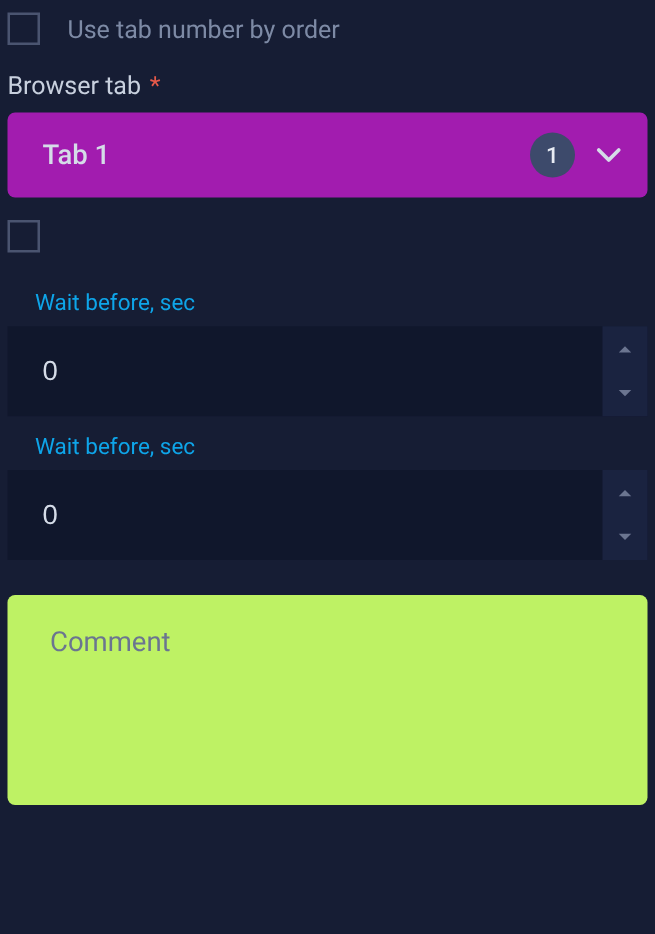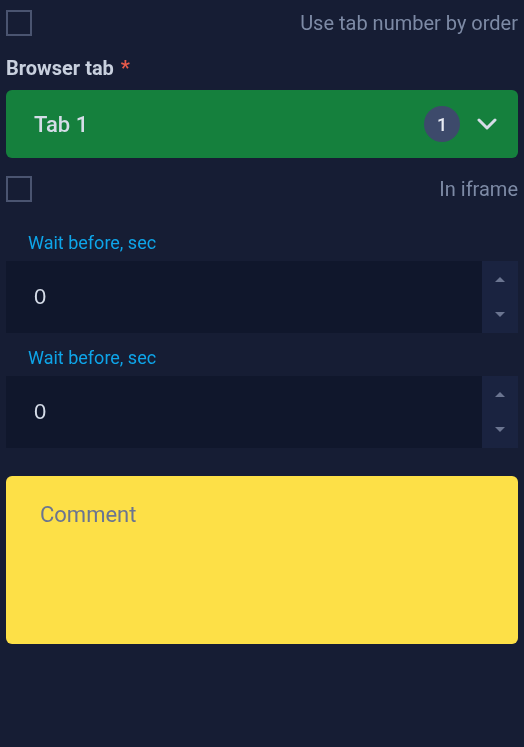--- a/index.html
+++ b/index.html
@@ -9,21 +9,20 @@
     width: 524px;
     height: 747px;
     padding: 6px;
     color: #b0b8c8;
   }
   .checkbox-row {
     display: flex;
     align-items: center;
     gap: 22px;
     padding: 4px 0 20px 0;
-    justify-content: space-between;
   }
   .checkbox-row.second {
     padding-top: 18px;
     padding-bottom: 30px;
   }
   .checkbox-box {
     width: 26px;
     height: 26px;
     border: 2px solid #4a5470;
     background: transparent;
@@ -31,27 +30,27 @@
     flex-shrink: 0;
   }
   .checkbox-label {
     color: #7d8aa5;
     font-size: 20px;
     font-weight: 400;
   }
   .field-label {
     color: #c8d0de;
     font-size: 20px;
-    font-weight: 700;
+    font-weight: 400;
     margin-bottom: 10px;
     display: block;
   }
   .required-star { color: #e85a4a; margin-left: 2px; }
   .dropdown {
-    background: #15803d;
+    background: #a21caf;
     border-radius: 6px;
     display: flex;
     align-items: center;
     padding: 16px 20px 16px 28px;
     cursor: pointer;
     justify-content: center;
   }
   .dropdown-text {
     color: #d5dce8;
     font-size: 22px;
@@ -113,21 +112,21 @@
   }
   .spinner-btn {
     flex: 1;
     display: flex;
     align-items: center;
     justify-content: center;
     cursor: pointer;
   }
   .spinner-btn svg { width: 12px; height: 8px; }
   .comment-box {
-    background: #fde047;
+    background: #bef264;
     border-radius: 6px;
     padding: 26px 34px;
     margin-top: 28px;
     min-height: 168px;
   }
   .comment-placeholder {
     color: #6b7590;
     font-size: 22px;
     font-weight: 400;
   }
@@ -150,21 +149,20 @@
   <span class="dropdown-badge">1</span>
   <span class="chevron-down">
     <svg viewBox="0 0 20 12">
         <path d="M2 2 L10 10 L18 2" stroke="#d5dce8" stroke-width="3" fill="none" stroke-linecap="round" stroke-linejoin="round"></path>
       </svg>
   </span>
 </div>
 
 <div class="checkbox-row second">
   <div class="checkbox-box"></div>
-  <span class="checkbox-label">In iframe</span>
 </div>
 
 <div class="sub-section">
   <label class="sub-label">Wait before, sec</label>
 </div>
 <div class="number-input-wrap" style="margin-left:0;">
   <input class="number-input" type="text" value="0" style="">
   <div class="spinner">
     <div class="spinner-btn">
       <svg viewBox="0 0 12 8">

